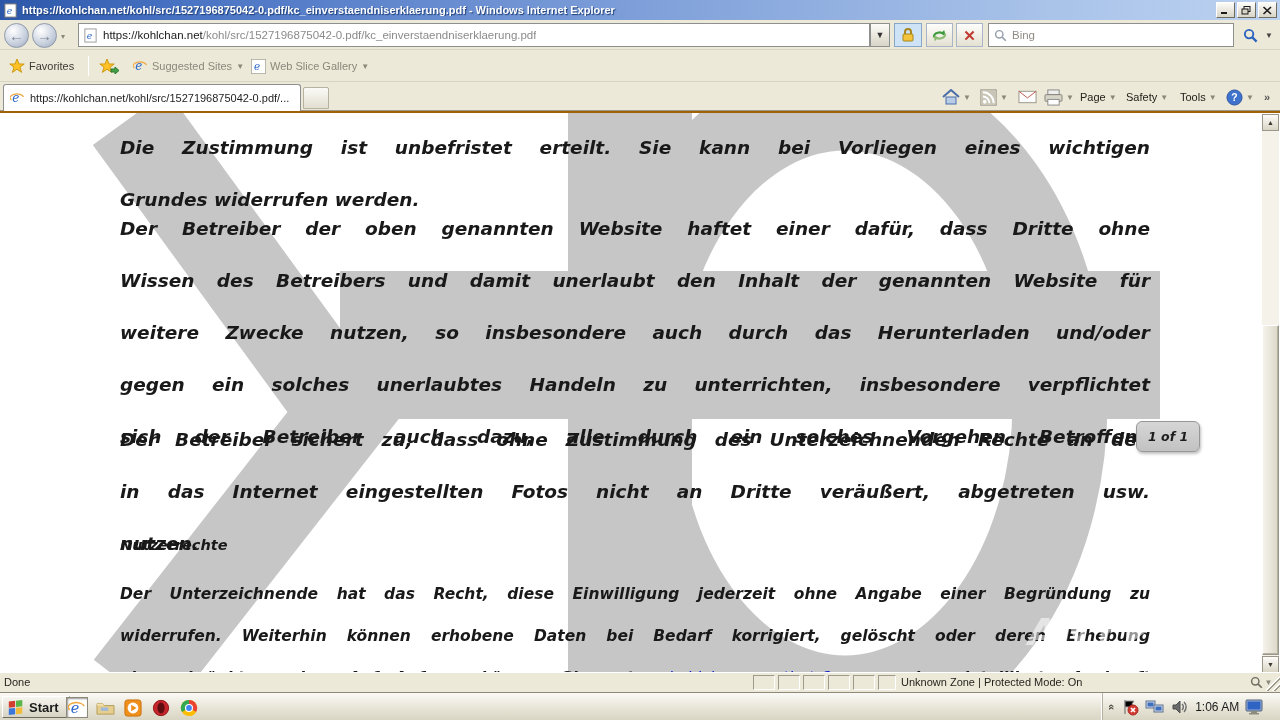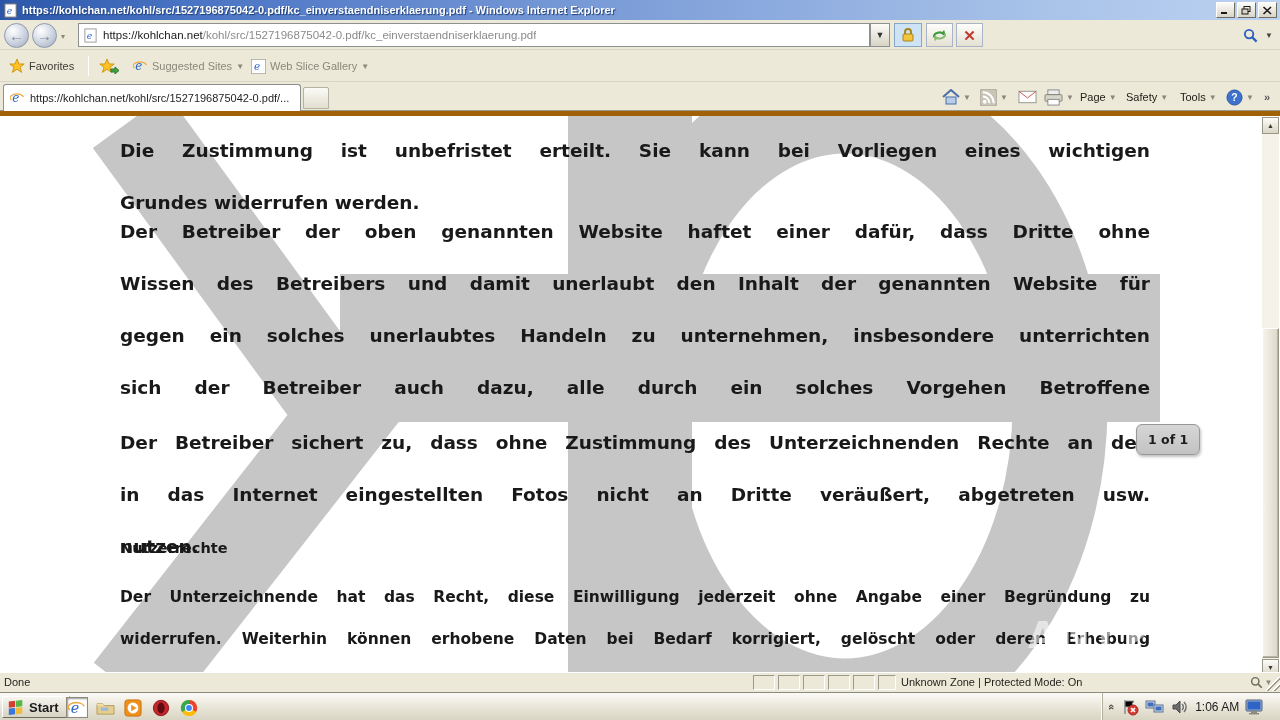--- a/index.html
+++ b/index.html
@@ -71,21 +71,21 @@
     display:flex; align-items:center; gap:5px; padding:0 6px; font-size:11px; color:#1e1e1e; }
   #tab-active .tlabel { white-space:nowrap; overflow:hidden; }
   #tab-new { position:absolute; left:303px; top:5px; width:26px; height:22px;
     background:linear-gradient(#fbfaf6,#e2dfd0); border:1px solid #b5b2a2; border-radius:2px 2px 0 0; }
   .cmditem { position:absolute; top:4px; height:22px; display:flex; align-items:center; gap:3px;
     padding:0 4px; font-size:11px; color:#23221b; }
   .cmditem svg { flex:0 0 auto; }
 
   
   #content { position:absolute; left:0; top:111px; width:1280px; height:561px; background:#fff;
-    border-top:5px solid #a16207; overflow:hidden; }
+    border-top:2px solid #a16207; overflow:hidden;font-style:italic; }
   #watermark { position:absolute; left:0; top:0; pointer-events:none; }
   #doc-text { position:absolute; left:120px; top:0; width:1030px; height:561px; }
   .para { position:absolute; left:0; right:0; color:#191919; font-family:"DejaVu Sans",sans-serif;
     font-weight:bold; }
   .big { font-size:18.5px; line-height:26px; }
   .small { font-size:15.5px; line-height:21px; }
   #p1 { top:22px; } #p2 { top:103px; } #p3 { top:314px; }
   #doc-heading { top:424px; font-size:14.5px; }
   #p4 { top:471px; }
   .jl { text-align:justify; }
@@ -193,20 +193,27 @@
       <svg width="17" height="15" viewBox="0 0 18 16">
         <path d="M3 10 a6 5 0 0 1 11 -3" stroke="#3d9b3d" stroke-width="2.2" fill="none"></path>
         <path d="M14 2 l1.3 5.2 -5.2 -1.2 Z" fill="#3d9b3d"></path>
         <path d="M15 6 a6 5 0 0 1 -11 3" stroke="#8cbb74" stroke-width="2.2" fill="none"></path>
         <path d="M4 14 l-1.3 -5.2 5.2 1.2 Z" fill="#8cbb74"></path>
         </svg>
     </div>
     <div id="stop-btn" class="tool-sq">
         <span>✕</span>
       </div>
+    <div id="search-box">
+      <svg width="13" height="13" viewBox="0 0 16 16">
+        <circle cx="6.5" cy="6.5" r="4.5" stroke="#98a0ac" stroke-width="1.8" fill="none"></circle>
+        <line x1="10" y1="10" x2="14.5" y2="14.5" stroke="#98a0ac" stroke-width="2"></line>
+        </svg>
+      <input placeholder="Bing" style="">
+    </div>
     <div id="search-go">
       <svg width="15" height="15" viewBox="0 0 16 16">
         <circle cx="6.5" cy="6.5" r="4.5" stroke="#2b62c0" stroke-width="2" fill="none"></circle>
         <line x1="10" y1="10" x2="14.5" y2="14.5" stroke="#2b62c0" stroke-width="2.4"></line>
         </svg>
     </div>
     <div id="search-dd">▼</div>
   </div>
 
   <div id="favrow" class="chromerow">
@@ -315,21 +322,22 @@
     </svg>
 
     <div id="doc-text">
       <div id="p1" class="para big">
         <div class="jl">Die Zustimmung ist unbefristet erteilt. Sie kann bei Vorliegen eines wichtigen</div>
         <div>Grundes widerrufen werden.</div>
       </div>
       <div id="p2" class="para big">
         <div class="jl">Der Betreiber der oben genannten Website haftet einer dafür, dass Dritte ohne</div>
         <div class="jl">Wissen des Betreibers und damit unerlaubt den Inhalt der genannten Website für</div>
-        <div class="jl">gegen ein solches unerlaubtes Handeln zu unternehmen, insbesondere unterrichten</div>
+        <div class="jl">weitere Zwecke nutzen, so insbesondere auch durch das Herunterladen und/oder</div>
+        <div class="jl">gegen ein solches unerlaubtes Handeln zu unterrichten, insbesondere verpflichtet</div>
         <div class="jl">sich der Betreiber auch dazu, alle durch ein solches Vorgehen Betroffene</div>
       </div>
       <div id="p3" class="para big">
         <div class="jl">Der Betreiber sichert zu, dass ohne Zustimmung des Unterzeichnenden Rechte an den</div>
         <div class="jl">in das Internet eingestellten Fotos nicht an Dritte veräußert, abgetreten usw.</div>
         <div>nutzen.</div>
       </div>
       <div id="doc-heading" class="para">Nutzerrechte</div>
       <div id="p4" class="para small">
         <div class="jl">Der Unterzeichnende hat das Recht, diese Einwilligung jederzeit ohne Angabe einer Begründung zu</div>

